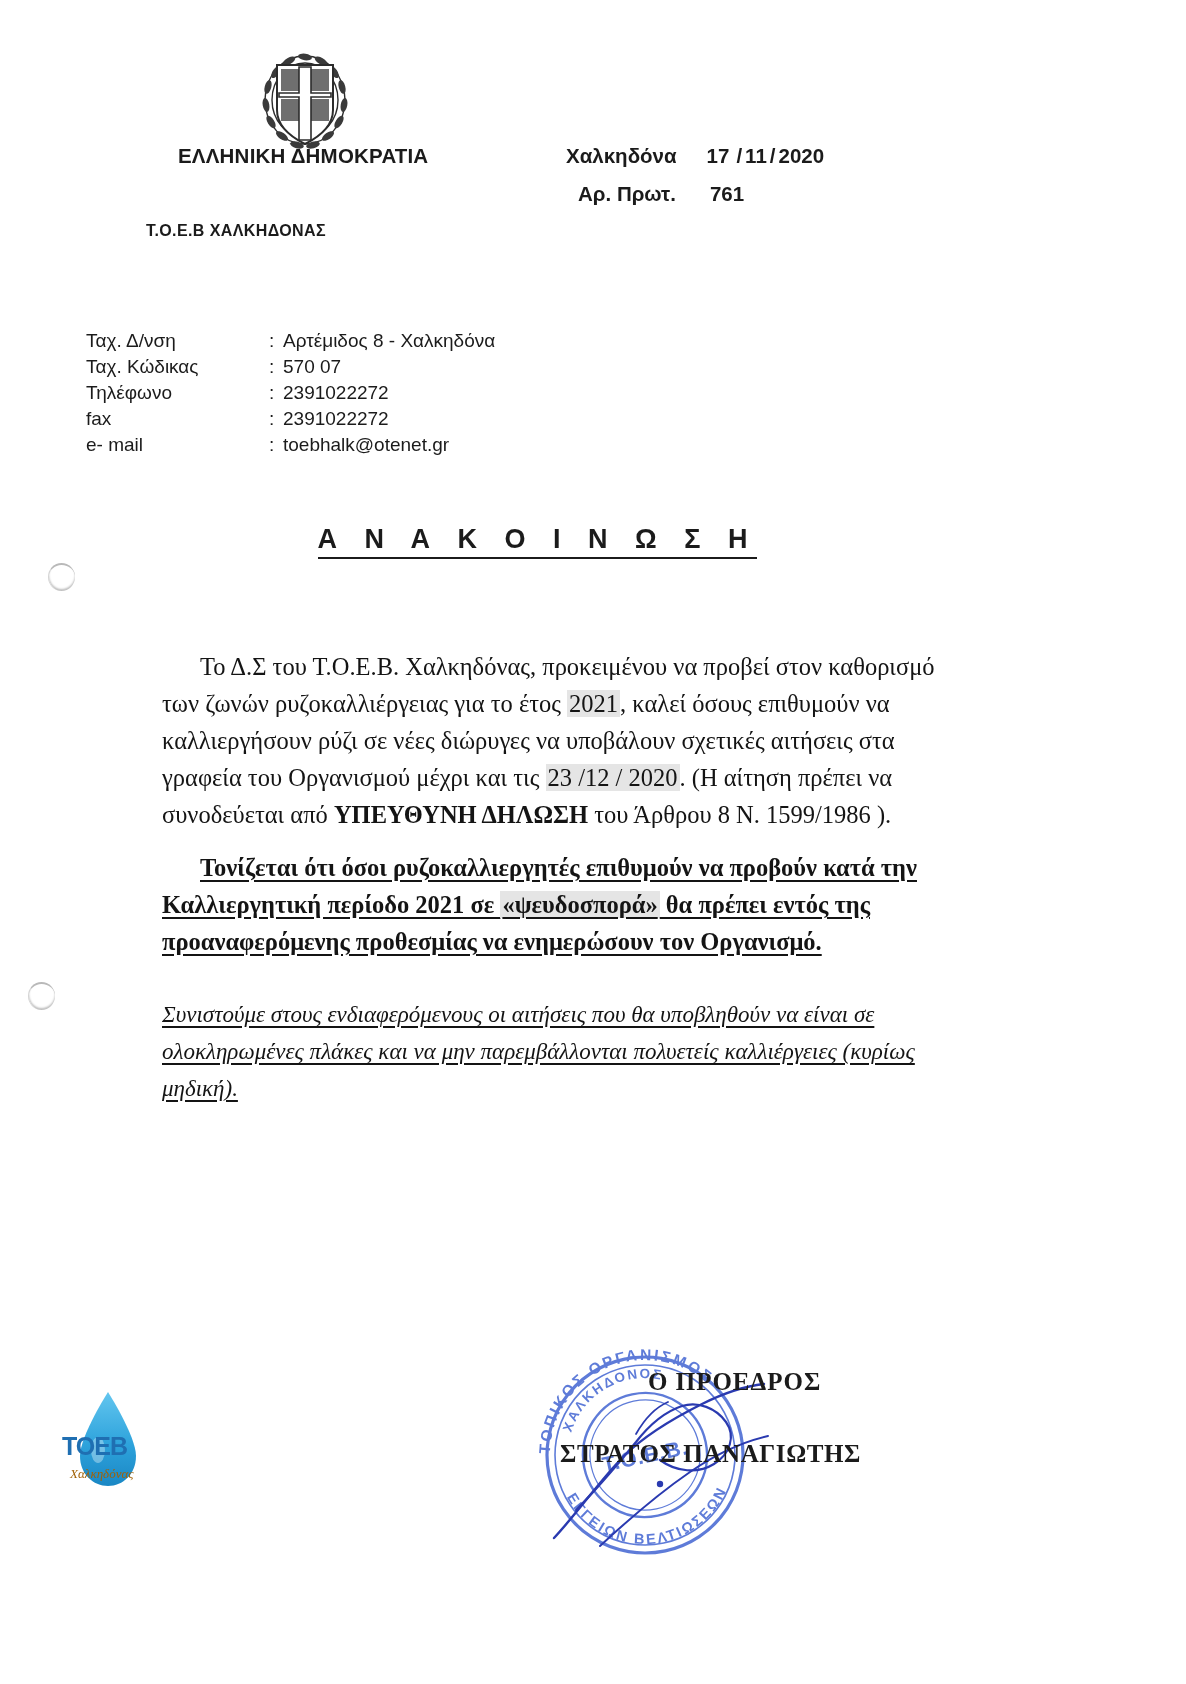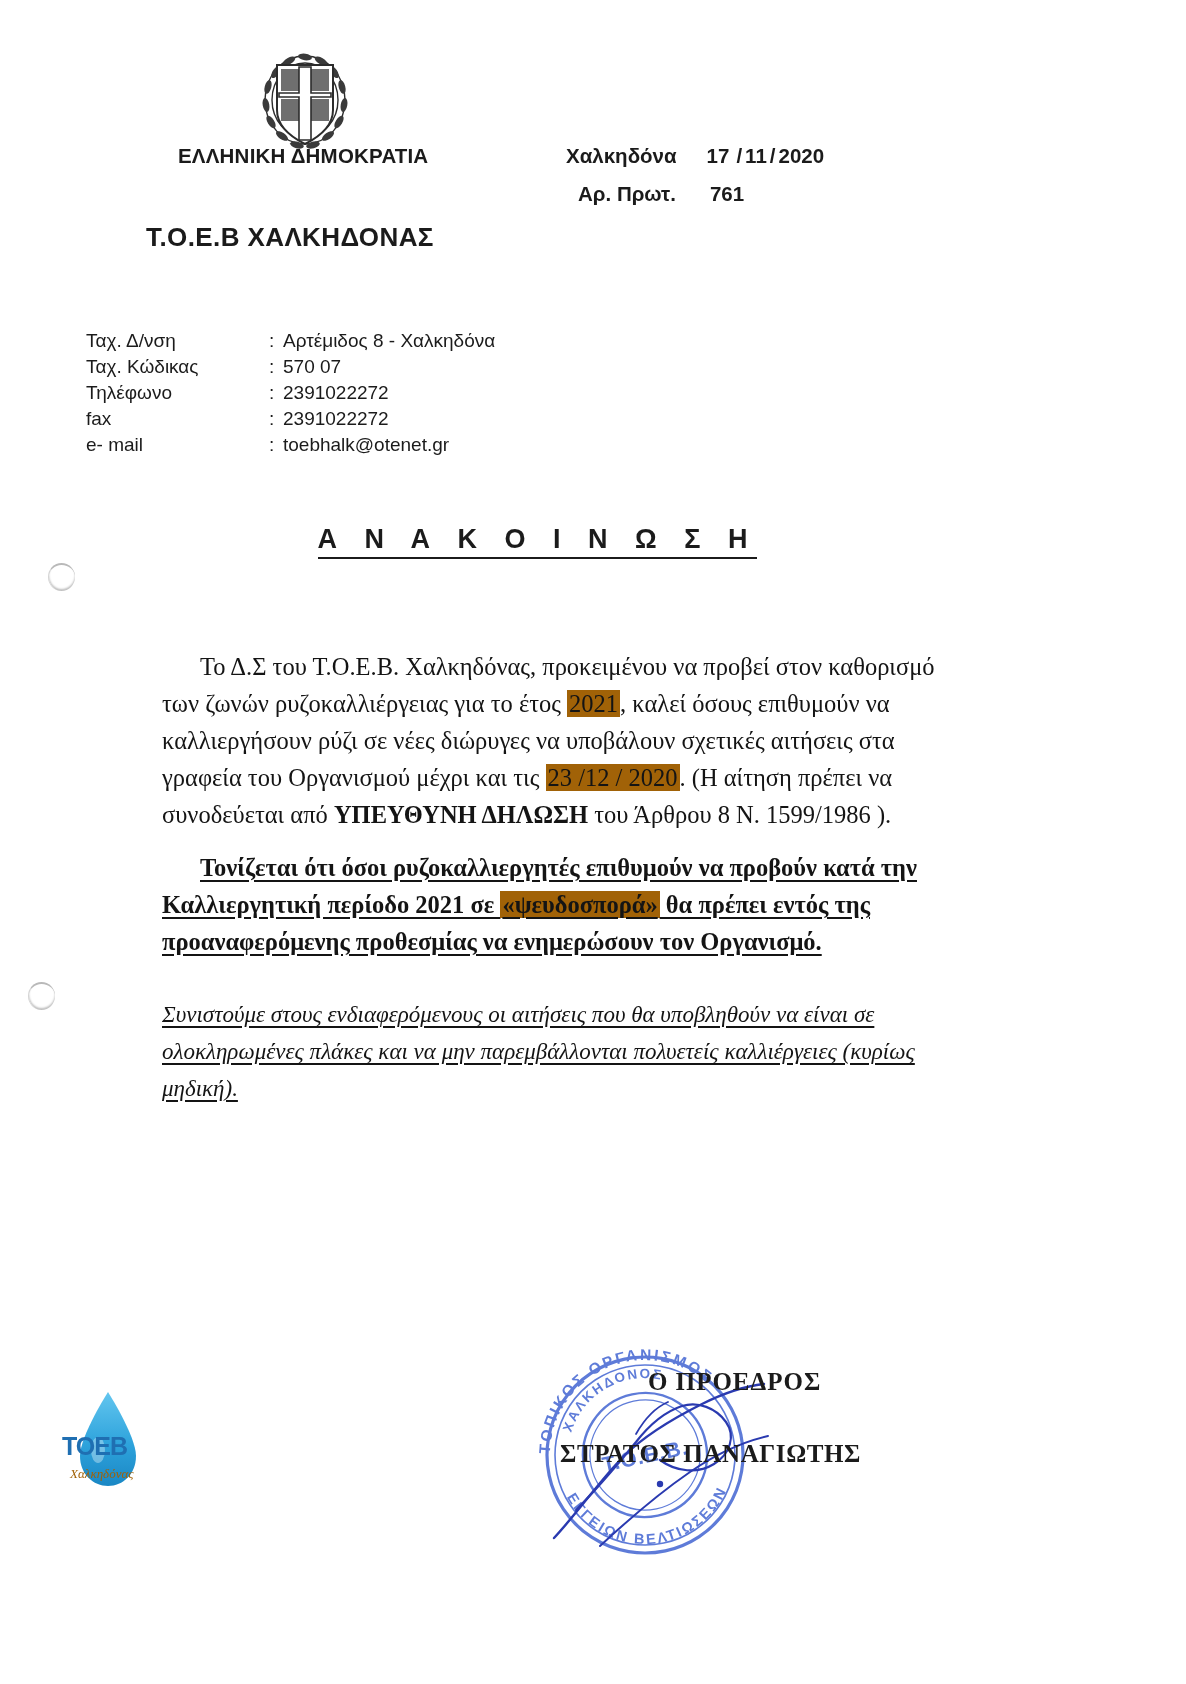--- a/index.html
+++ b/index.html
@@ -45,21 +45,21 @@
     top: 144px;
     font-size: 20.5px;
     font-weight: bold;
     letter-spacing: 0.2px;
     white-space: nowrap;
   }
   .org-name {
     position: absolute;
     left: 146px;
     top: 222px;
-    font-size: 26px;
+    font-size: 16px;
     font-weight: bold;
     letter-spacing: 0.4px;
     white-space: nowrap;
   }
   .place-date {
     position: absolute;
     left: 566px;
     top: 144px;
     font-size: 20.5px;
     font-weight: bold;
@@ -135,21 +135,21 @@
   }
   .para.p4 {
     margin-top: 36px;
     font-style: italic;
     text-decoration: underline;
     text-underline-offset: 4px;
     font-size: 23px;
     line-height: 37px;
   }
   .hl {
-    background: #a16207;
+    background: #e5e5e5;
     padding: 0 2px;
   }
   .nb { white-space: nowrap; }
 
   
   .stamp {
     position: absolute;
     left: 520px;
     top: 1330px;
     width: 250px;

